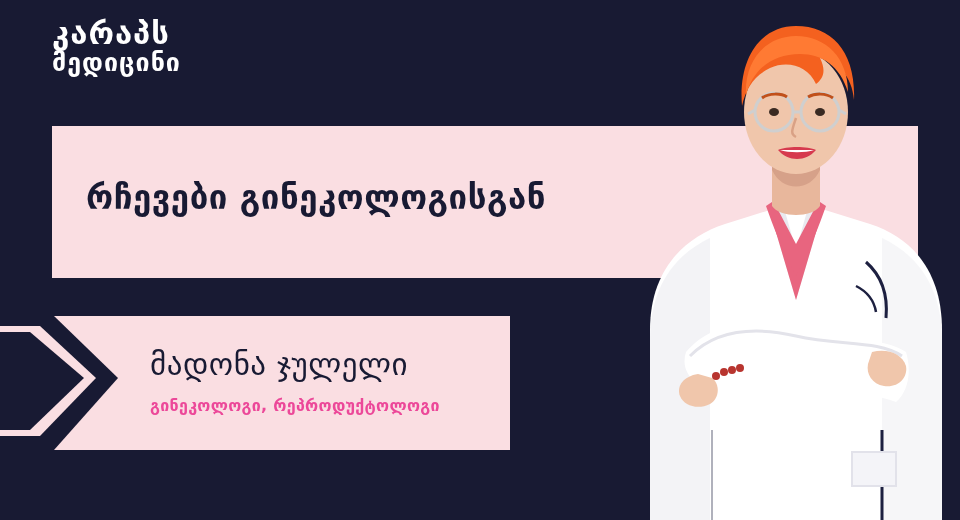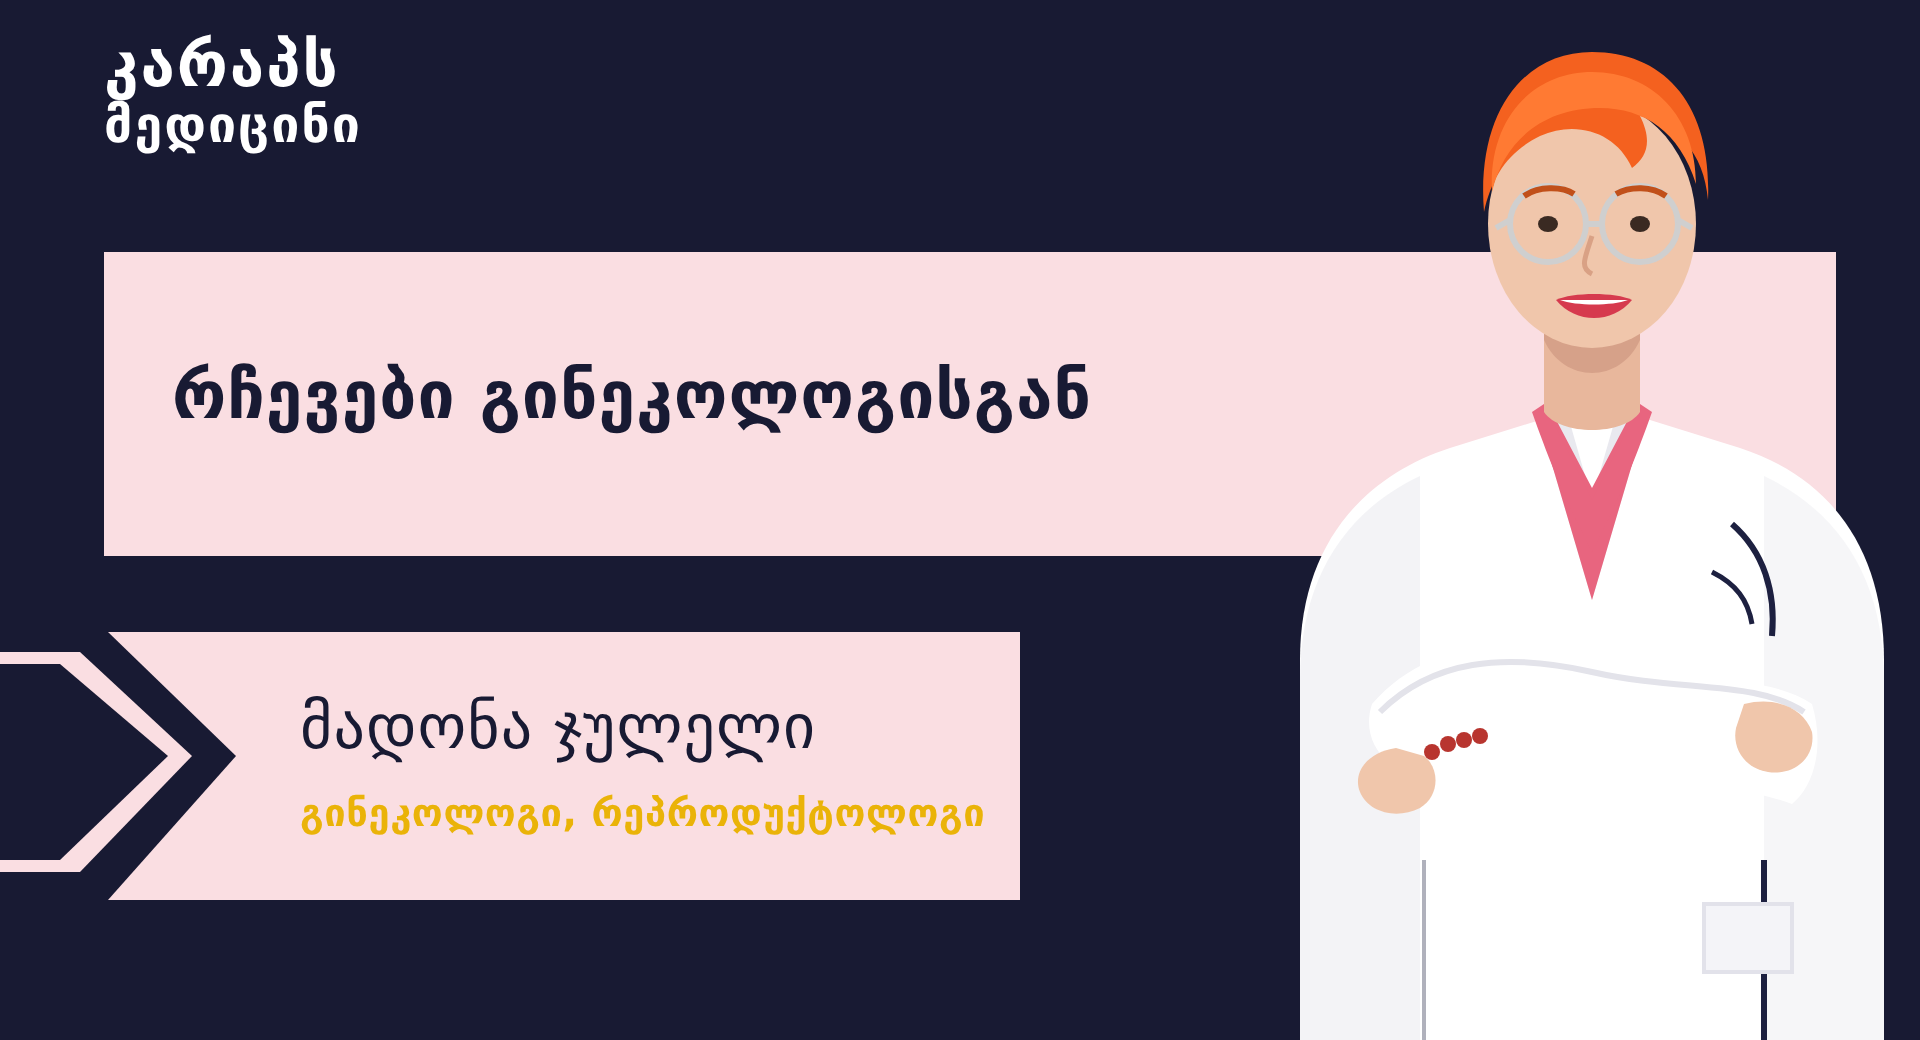--- a/index.html
+++ b/index.html
@@ -86,22 +86,22 @@
     font-size: 31px;
     font-weight: normal;
     letter-spacing: 0.5px;
     white-space: nowrap;
   }
   .role-text {
     position: absolute;
     left: 150px;
     top: 396px;
     z-index: 20;
-    color: #eab308;
-    font-size: 19px;
+    color: #ec4899;
+    font-size: 16px;
     font-weight: bold;
     letter-spacing: 0.3px;
     white-space: nowrap;
   }
 
   
   .photo {
     position: absolute;
     right: 0;
     top: 0;

